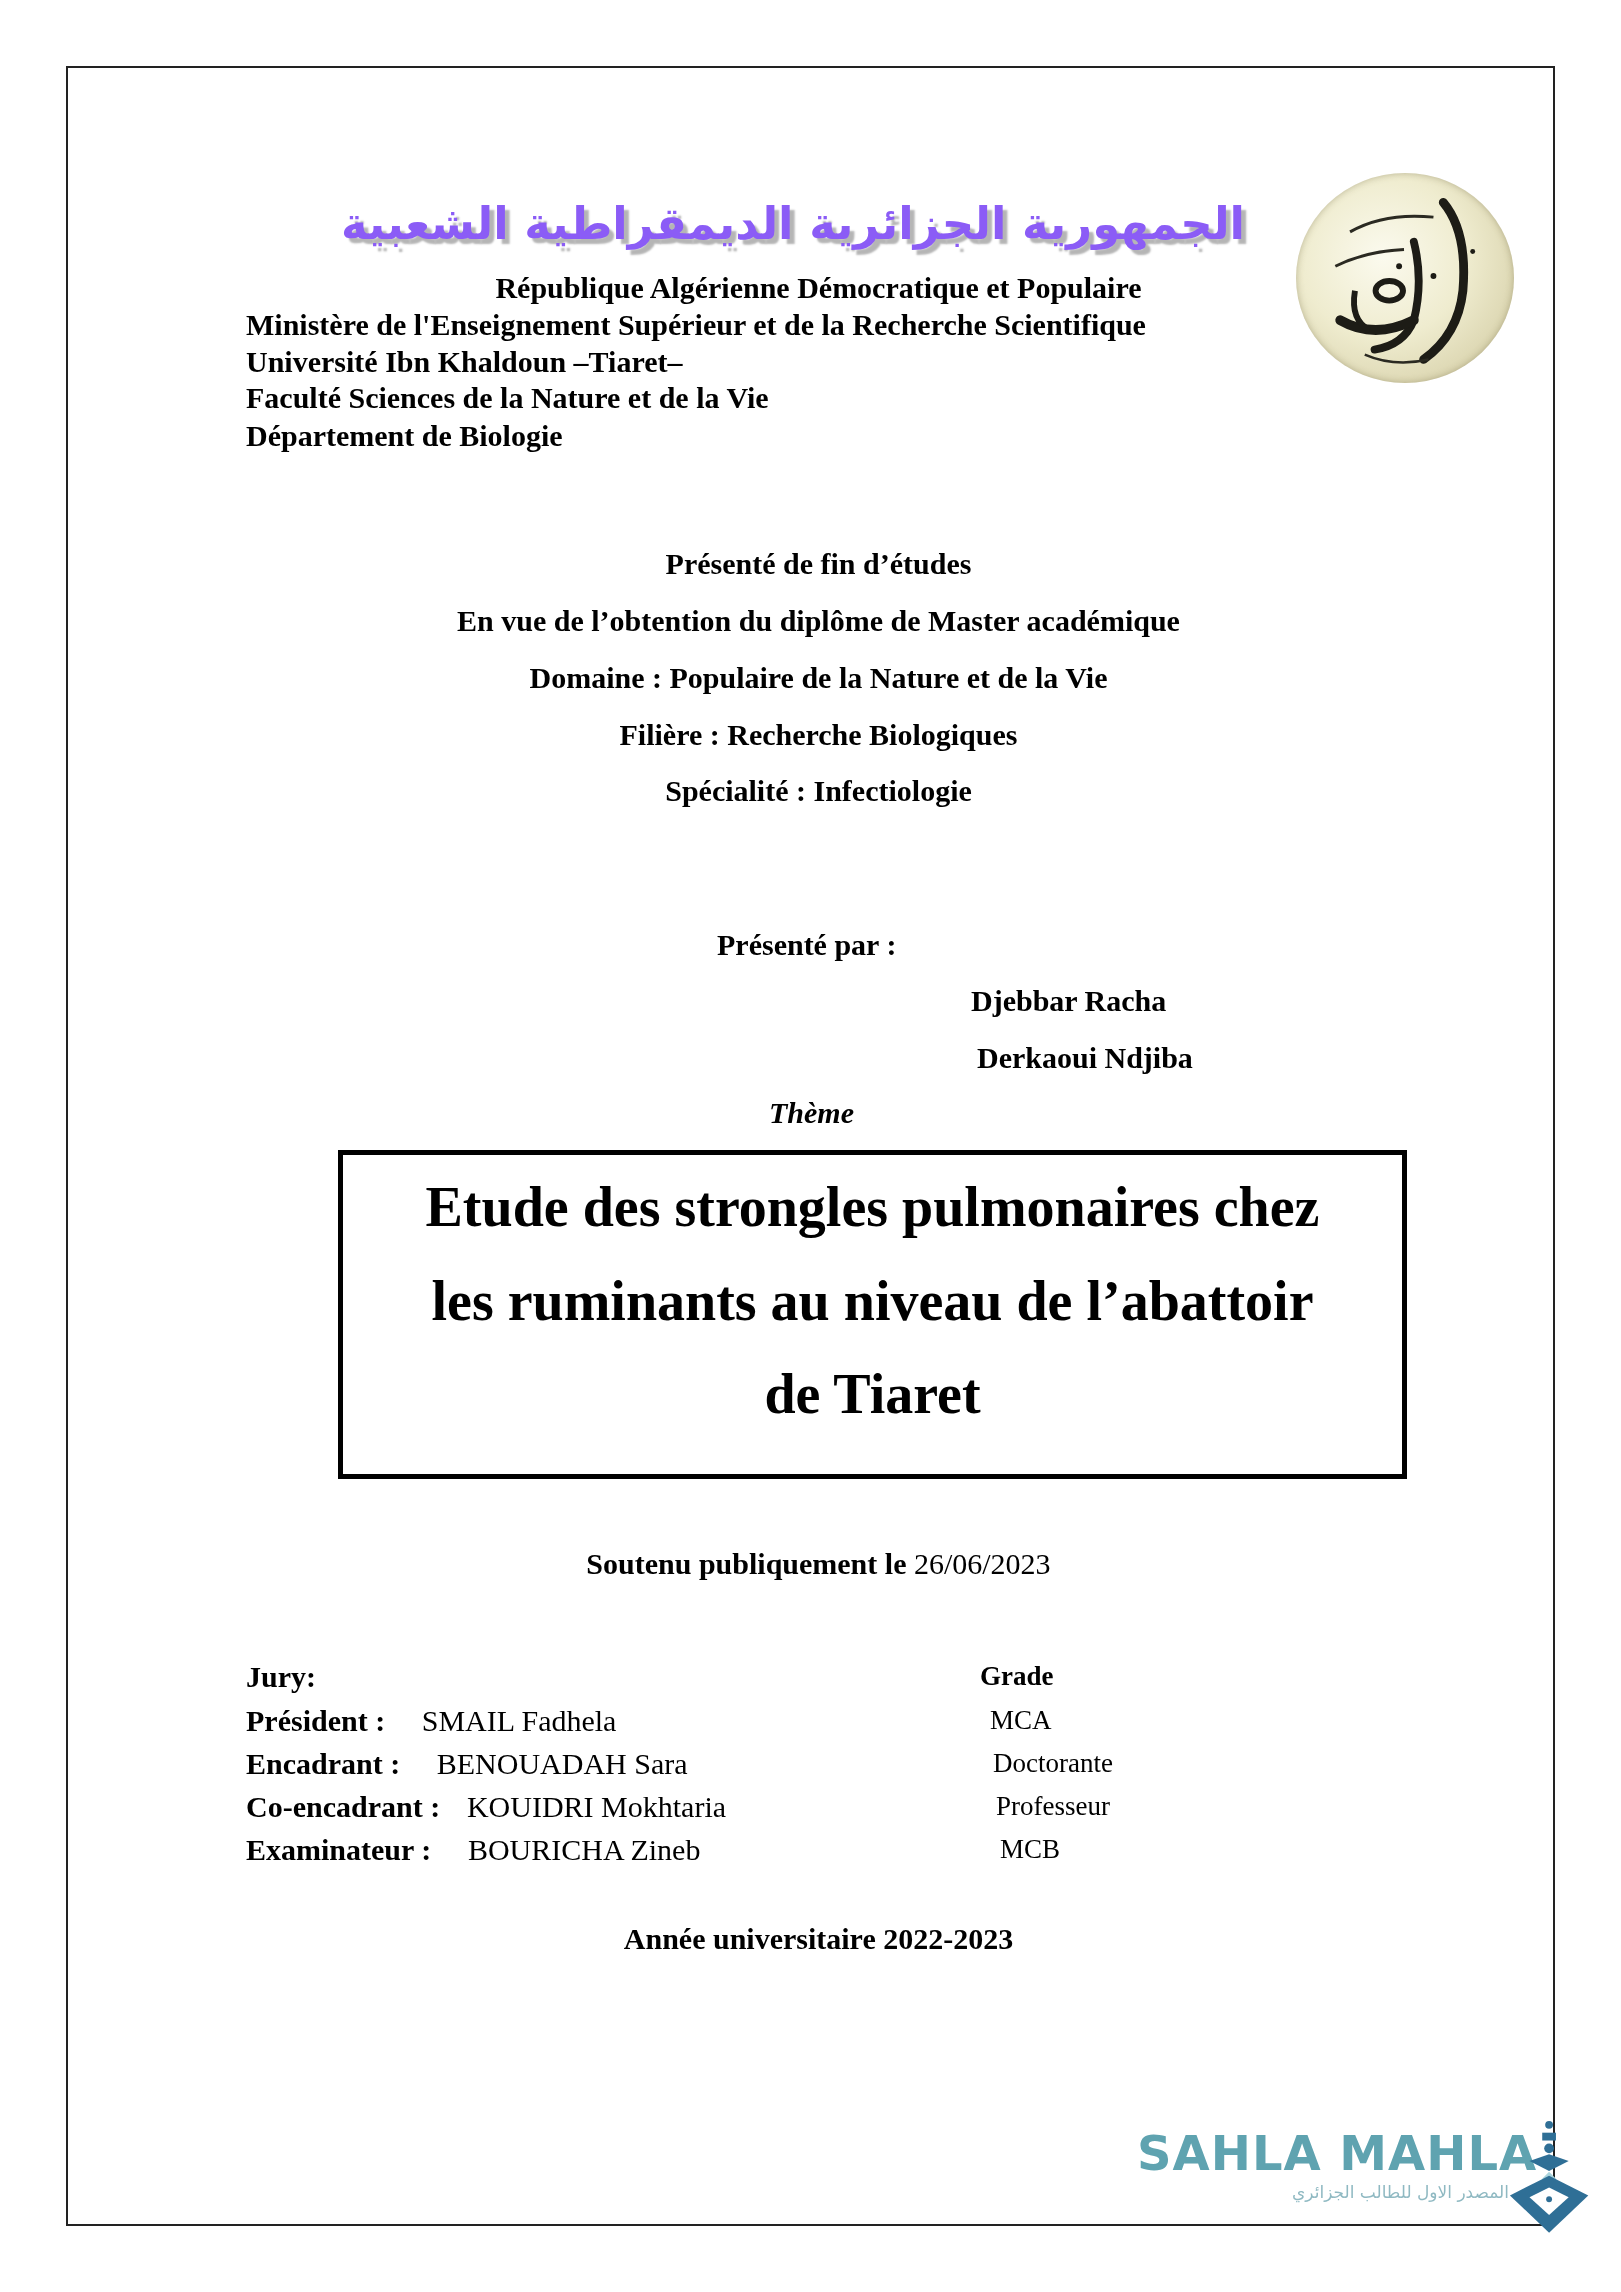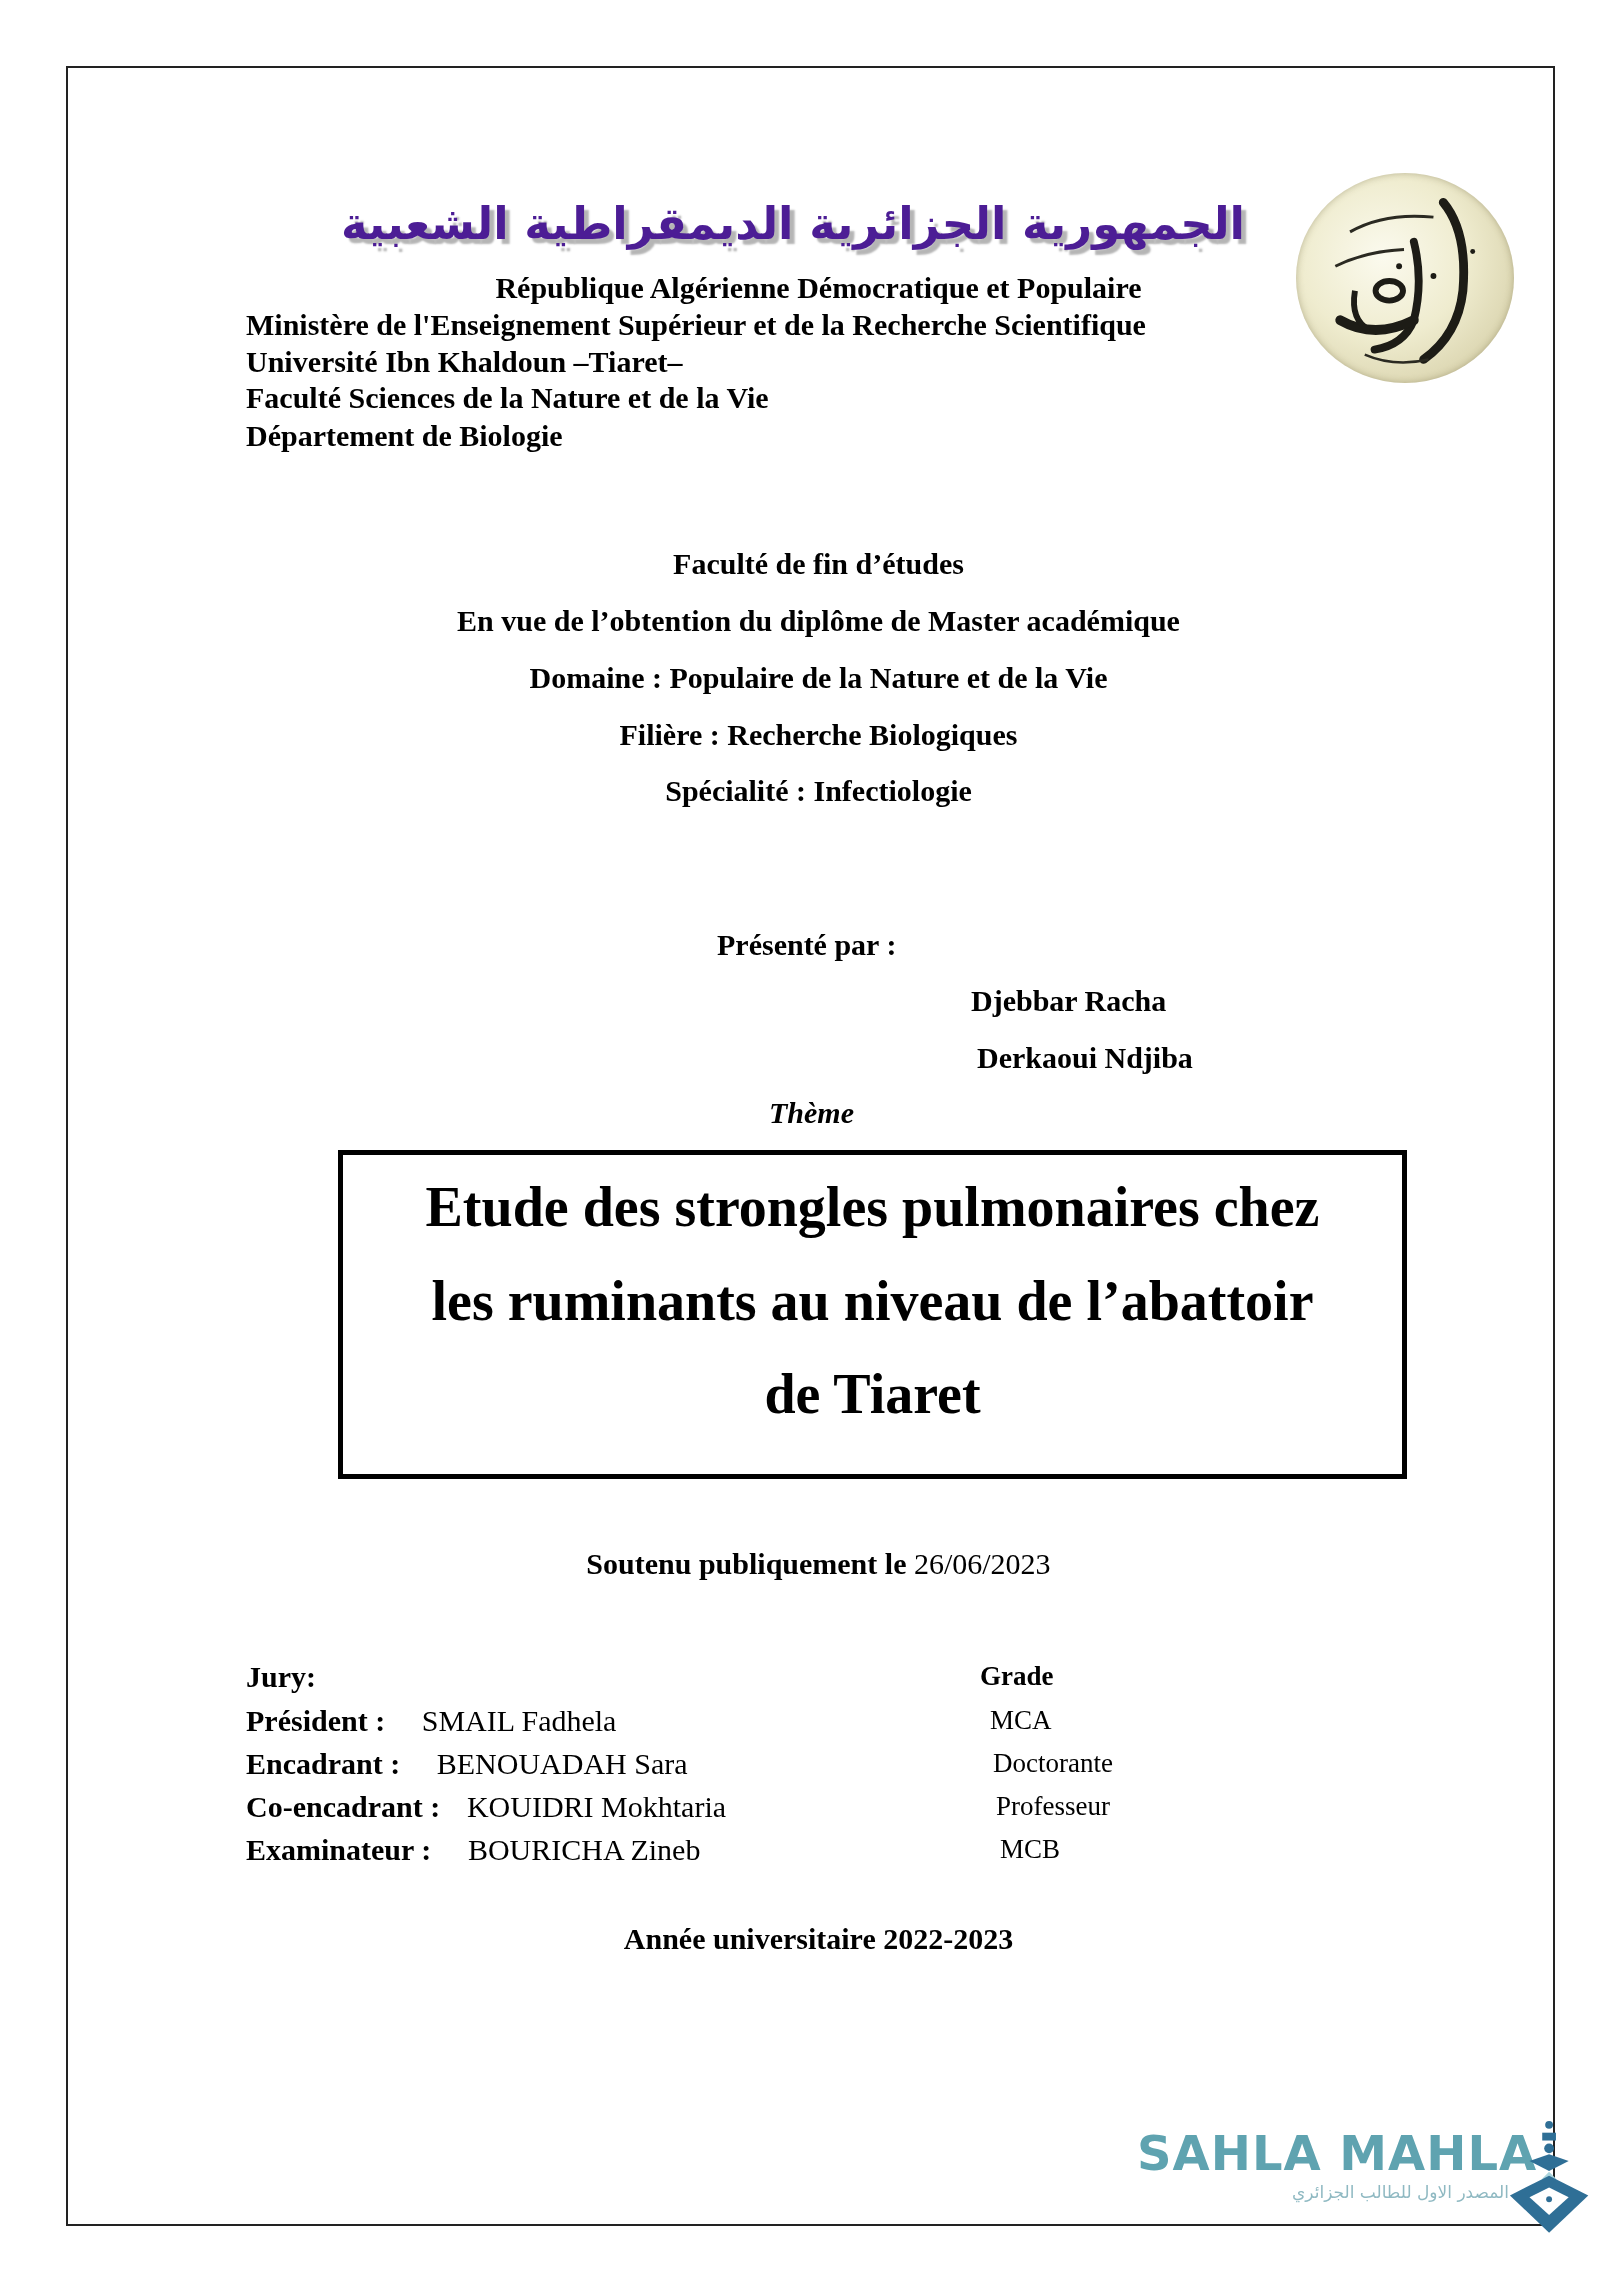--- a/index.html
+++ b/index.html
@@ -2,21 +2,21 @@
 <html><head>
   <meta charset="utf-8">
   <style>
     html, body { margin: 0; padding: 0; background: #ffffff; }
     body { width: 1621px; height: 2293px; position: relative; overflow: hidden; font-family: "Liberation Serif", "DejaVu Serif", serif; color: #000; }
     .page-border { position: absolute; left: 66px; top: 66px; width: 1489px; height: 2160px; border: 2px solid #222; box-sizing: border-box; }
     .abs { position: absolute; white-space: nowrap; }
     .bold { font-weight: bold; }
 
     
-    .arabic-title { left: 382px; top: 194px; width: 863px; text-align: center; font-family: "DejaVu Sans", sans-serif; font-weight: bold; font-size: 45px; line-height: 59px; color: #4c1d95; text-shadow: 4.9px 4.9px 2px #b5b5b5; direction: rtl; }
+    .arabic-title { left: 382px; top: 194px; width: 863px; text-align: center; font-family: "DejaVu Sans", sans-serif; font-weight: bold; font-size: 45px; line-height: 59px; color: #8b5cf6; text-shadow: 4.9px 4.9px 2px #b5b5b5; direction: rtl; }
 
     
     .logo { left: 1296px; top: 173px; width: 218px; height: 210px; border-radius: 50%;
       background: radial-gradient(ellipse at 40% 40%, #fbfaee 0%, #efeccf 45%, #d9d3ad 80%, #bfb894 100%);
       box-shadow: inset 0 0 7.8px rgba(90,80,40,0.35); overflow: hidden; }
     .logo svg { width: 100%; height: 100%; }
 
     
     .hdr { font-size: 30px; line-height: 37px; font-weight: bold; }
     .hdr-center { left: 245px; width: 1147px; text-align: center; top: 269px; }
@@ -67,21 +67,21 @@
     <path d="M70 185 Q100 198 135 190" stroke="#2b2a22" stroke-width="2.5" fill="none"></path>
   </svg>
 </div>
 
 <div class="abs hdr hdr-center">République Algérienne Démocratique et Populaire</div>
 <div class="abs hdr hdr-left" style="top:306px;">Ministère de l'Enseignement Supérieur et de la Recherche Scientifique</div>
 <div class="abs hdr hdr-left" style="top:343px;">Université Ibn Khaldoun –Tiaret–</div>
 <div class="abs hdr hdr-left" style="top:379px;">Faculté Sciences de la Nature et de la Vie</div>
 <div class="abs hdr hdr-left" style="top:417px;">Département de Biologie</div>
 
-<div class="abs mem" style="top:544px;">Faculté de fin d’études</div>
+<div class="abs mem" style="top:544px;">Présenté de fin d’études</div>
 <div class="abs mem" style="top:601px;">En vue de l’obtention du diplôme de Master académique</div>
 <div class="abs mem" style="top:658px;">Domaine : Populaire de la Nature et de la Vie</div>
 <div class="abs mem" style="top:715px;">Filière : Recherche Biologiques</div>
 <div class="abs mem" style="top:771px;">Spécialité : Infectiologie</div>
 
 <div class="abs pres" style="left:717px; top:925px;text-align:right;">Présenté par :</div>
 <div class="abs pres" style="left:971px; top:981px;">Djebbar Racha</div>
 <div class="abs pres" style="left:977px; top:1038px;">Derkaoui Ndjiba</div>
 <div class="abs theme" style="left:769px; top:1093px;">Thème</div>
 

